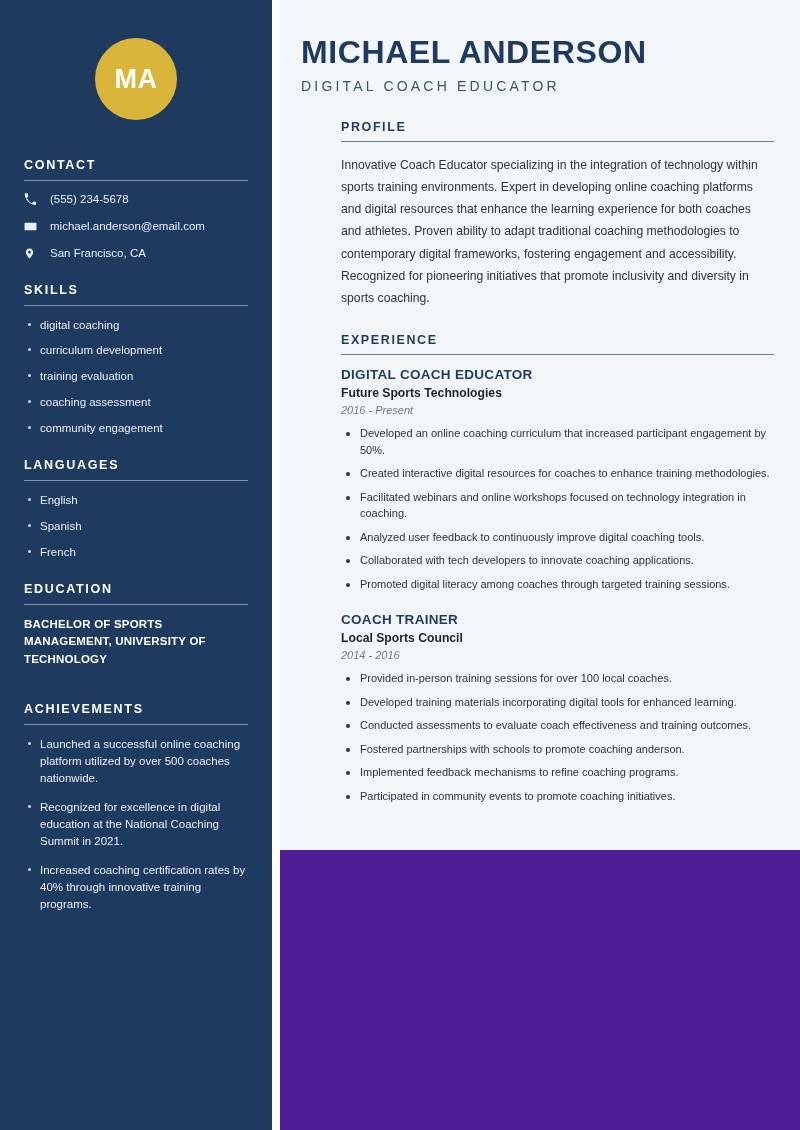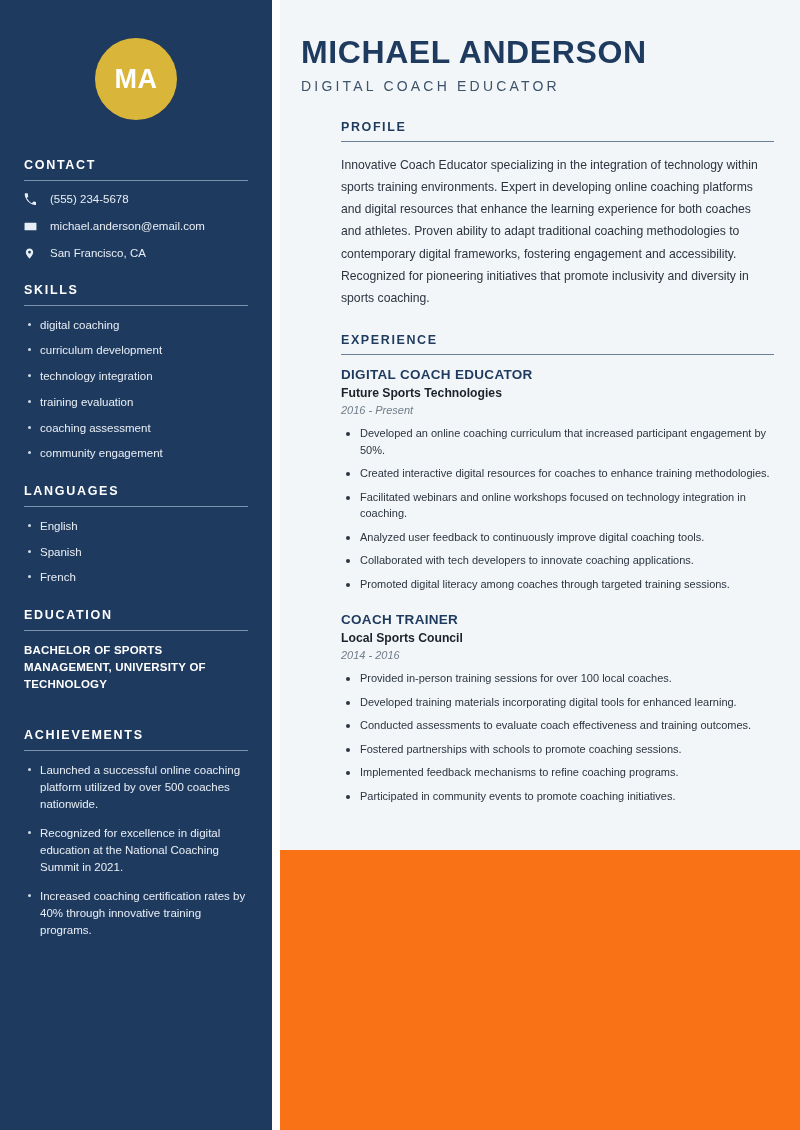--- a/index.html
+++ b/index.html
@@ -13,21 +13,21 @@
     font-family: "Liberation Sans", sans-serif;
     background: #f2f6f8;
     overflow: hidden;
   }
 
   .resume {
     position: relative;
     width: 800px;
     height: 1130px;
     display: flex;
-    background: #f97316;
+    background: #4c1d95;
   }
 
   
   .sidebar {
     width: 272px;
     min-width: 272px;
     height: 1130px;
     background: #1f3a5f;
     padding: 0 24px;
     position: relative;
@@ -278,21 +278,20 @@
         <span class="contact-text">San Francisco, CA</span>
       </div>
     </section>
 
     <section class="side-section">
       <div class="side-heading">SKILLS</div>
       <div class="side-rule"></div>
       <ul class="side-list tight">
         <li>digital coaching</li>
         <li>curriculum development</li>
-        <li>technology integration</li>
         <li>training evaluation</li>
         <li>coaching assessment</li>
         <li>community engagement</li>
       </ul>
     </section>
 
     <section class="side-section">
       <div class="side-heading">LANGUAGES</div>
       <div class="side-rule"></div>
       <ul class="side-list tight">
@@ -352,21 +351,21 @@
       </div>
 
       <div class="exp-entry" style="margin-top:20px;">
         <div class="exp-title">COACH TRAINER</div>
         <div class="exp-company">Local Sports Council</div>
         <div class="exp-dates">2014 - 2016</div>
         <ul class="exp-list">
           <li>Provided in-person training sessions for over 100 local coaches.</li>
           <li>Developed training materials incorporating digital tools for enhanced learning.</li>
           <li>Conducted assessments to evaluate coach effectiveness and training outcomes.</li>
-          <li>Fostered partnerships with schools to promote coaching sessions.</li>
+          <li>Fostered partnerships with schools to promote coaching anderson.</li>
           <li>Implemented feedback mechanisms to refine coaching programs.</li>
           <li>Participated in community events to promote coaching initiatives.</li>
         </ul>
       </div>
     </section>
 
   </main>
 </div>
 
 </body></html>

